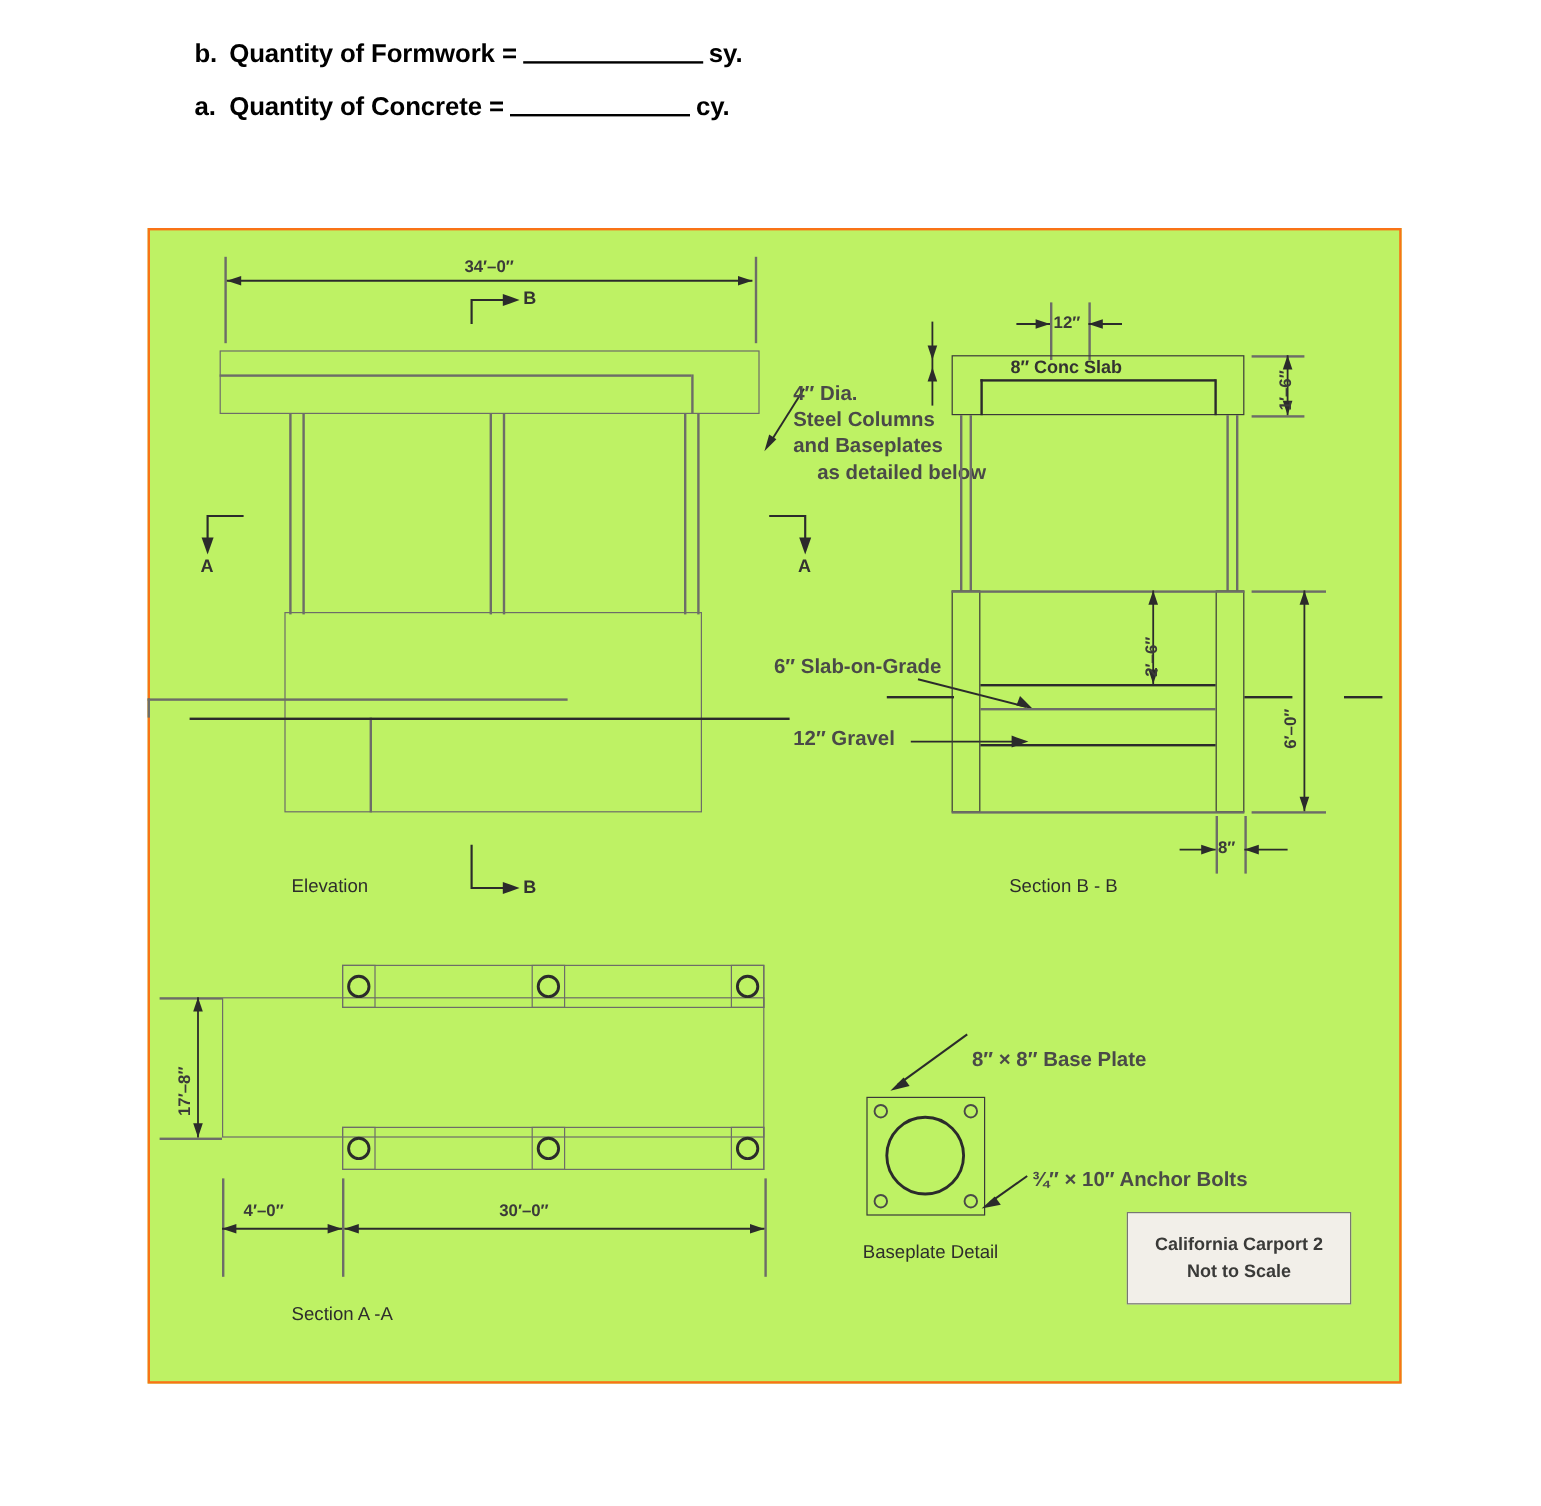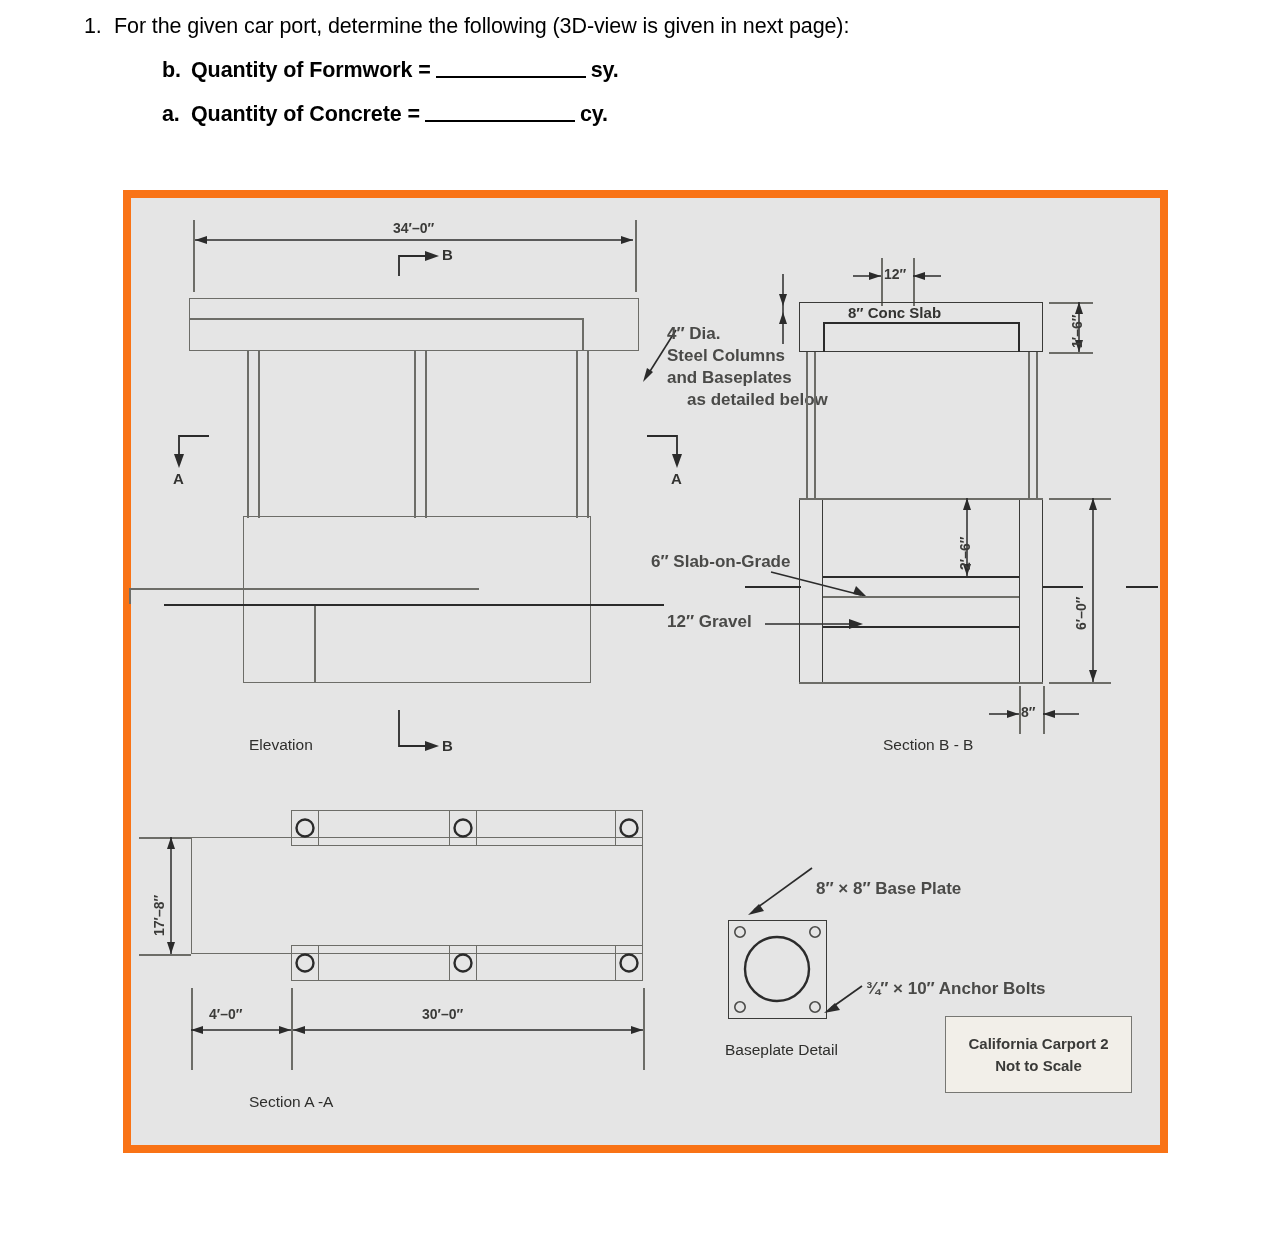--- a/index.html
+++ b/index.html
@@ -24,22 +24,22 @@
   .blank-line {
     display: inline-block; width: 150px;
     border-bottom: 2.5px solid #000;
     margin: 0 5px -1px 5px; height: 15px;
   }
 
   
   #frame {
     position: absolute; left: 123px; top: 190px;
     width: 1045px; height: 963px;
-    background: #e5e5e5;
-    border: 8px solid #f97316;
+    background: #bef264;
+    border: 2px solid #f97316;
   }
 
   
   .ln { position: absolute; background: #6d6d68; }
   .ln.h { height: 1.5px; }
   .ln.v { width: 1.5px; }
   .ln.dark { background: #2b2b2b; }
   .ln.hv { height: 2px; }
   .box { position: absolute; border: 1.5px solid #6d6d68; }
   .box.dark { border-color: #3a3a38; }
@@ -75,23 +75,20 @@
     white-space: nowrap;
   }
   #notes .u { text-decoration: underline; font-style: italic; }
 </style>
 </head>
 <body>
 
 <div id="page">
 
   <div class="q-wrap">
-    <div class="q-line q-main">
-      <span class="q-num">1.</span><span>For the given car port, determine the following (3D-view is given in next page):</span>
-    </div>
 
     <div class="q-line q-sub">
       <span class="q-let">b.</span><span>Quantity of Formwork =</span><span class="blank-line"></span><span>sy.</span>
     </div>
 
     <div class="q-line q-sub">
       <span class="q-let">a.</span><span>Quantity of Concrete =</span><span class="blank-line"></span><span>cy.</span>
     </div>
   </div>
 
@@ -245,21 +242,21 @@
       <div class="ln v" style="left:888px; top:488px; height:48px;"></div>
       <div class="ln v" style="left:912px; top:488px; height:48px;"></div>
       <svg class="ovl" width="1045" height="963">
         <line x1="858" y1="516" x2="888" y2="516" stroke-width="1.5"></line>
         <polygon points="888,516 876,512 876,520"></polygon>
         <line x1="948" y1="516" x2="912" y2="516" stroke-width="1.5"></line>
         <polygon points="912,516 924,512 924,520"></polygon>
       </svg>
       <div class="lbl dim" style="left:890px; top:506px;">8″</div>
 
-      <div class="lbl title" style="left:752px; top:538px;">Section B - B</div>
+      <div class="lbl title" style="left:716px; top:538px;">Section B - B</div>
     </div>
 
     <div>
 
       <div class="ln h" style="left:8px; top:639px; width:52px;"></div>
       <div class="ln h" style="left:8px; top:756px; width:52px;"></div>
       <svg class="ovl" width="1045" height="963">
         <line x1="40" y1="639" x2="40" y2="756" stroke-width="1.5"></line>
         <polygon points="40,639 36,651 44,651"></polygon>
         <polygon points="40,756 36,744 44,744"></polygon>

